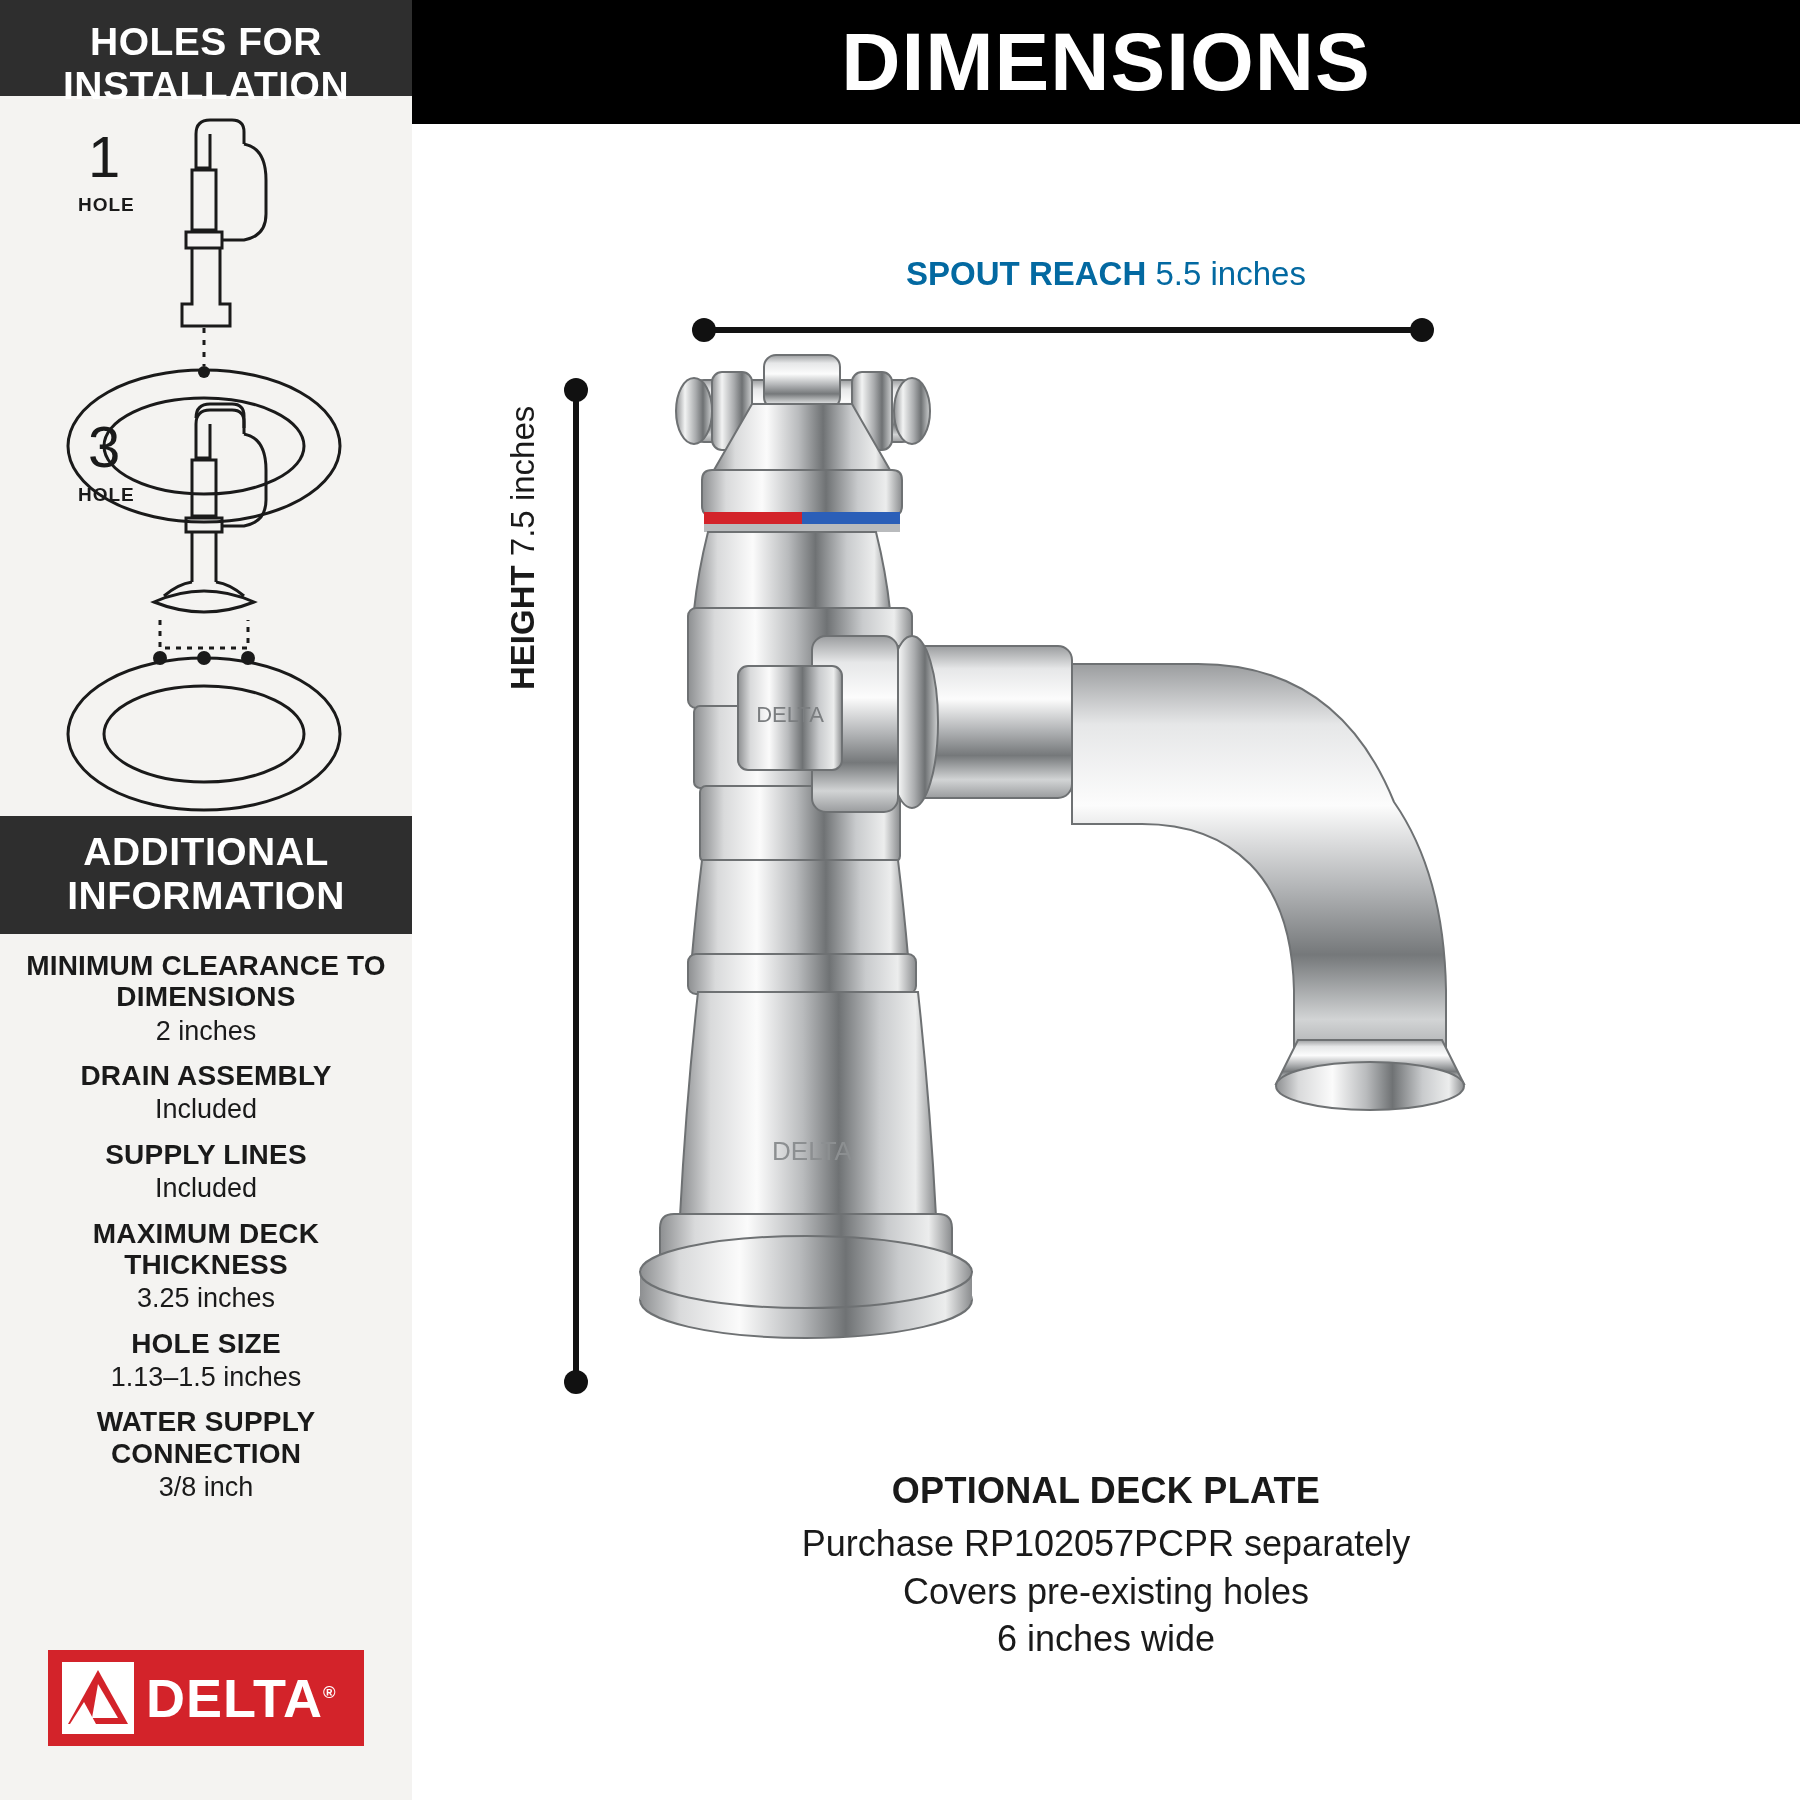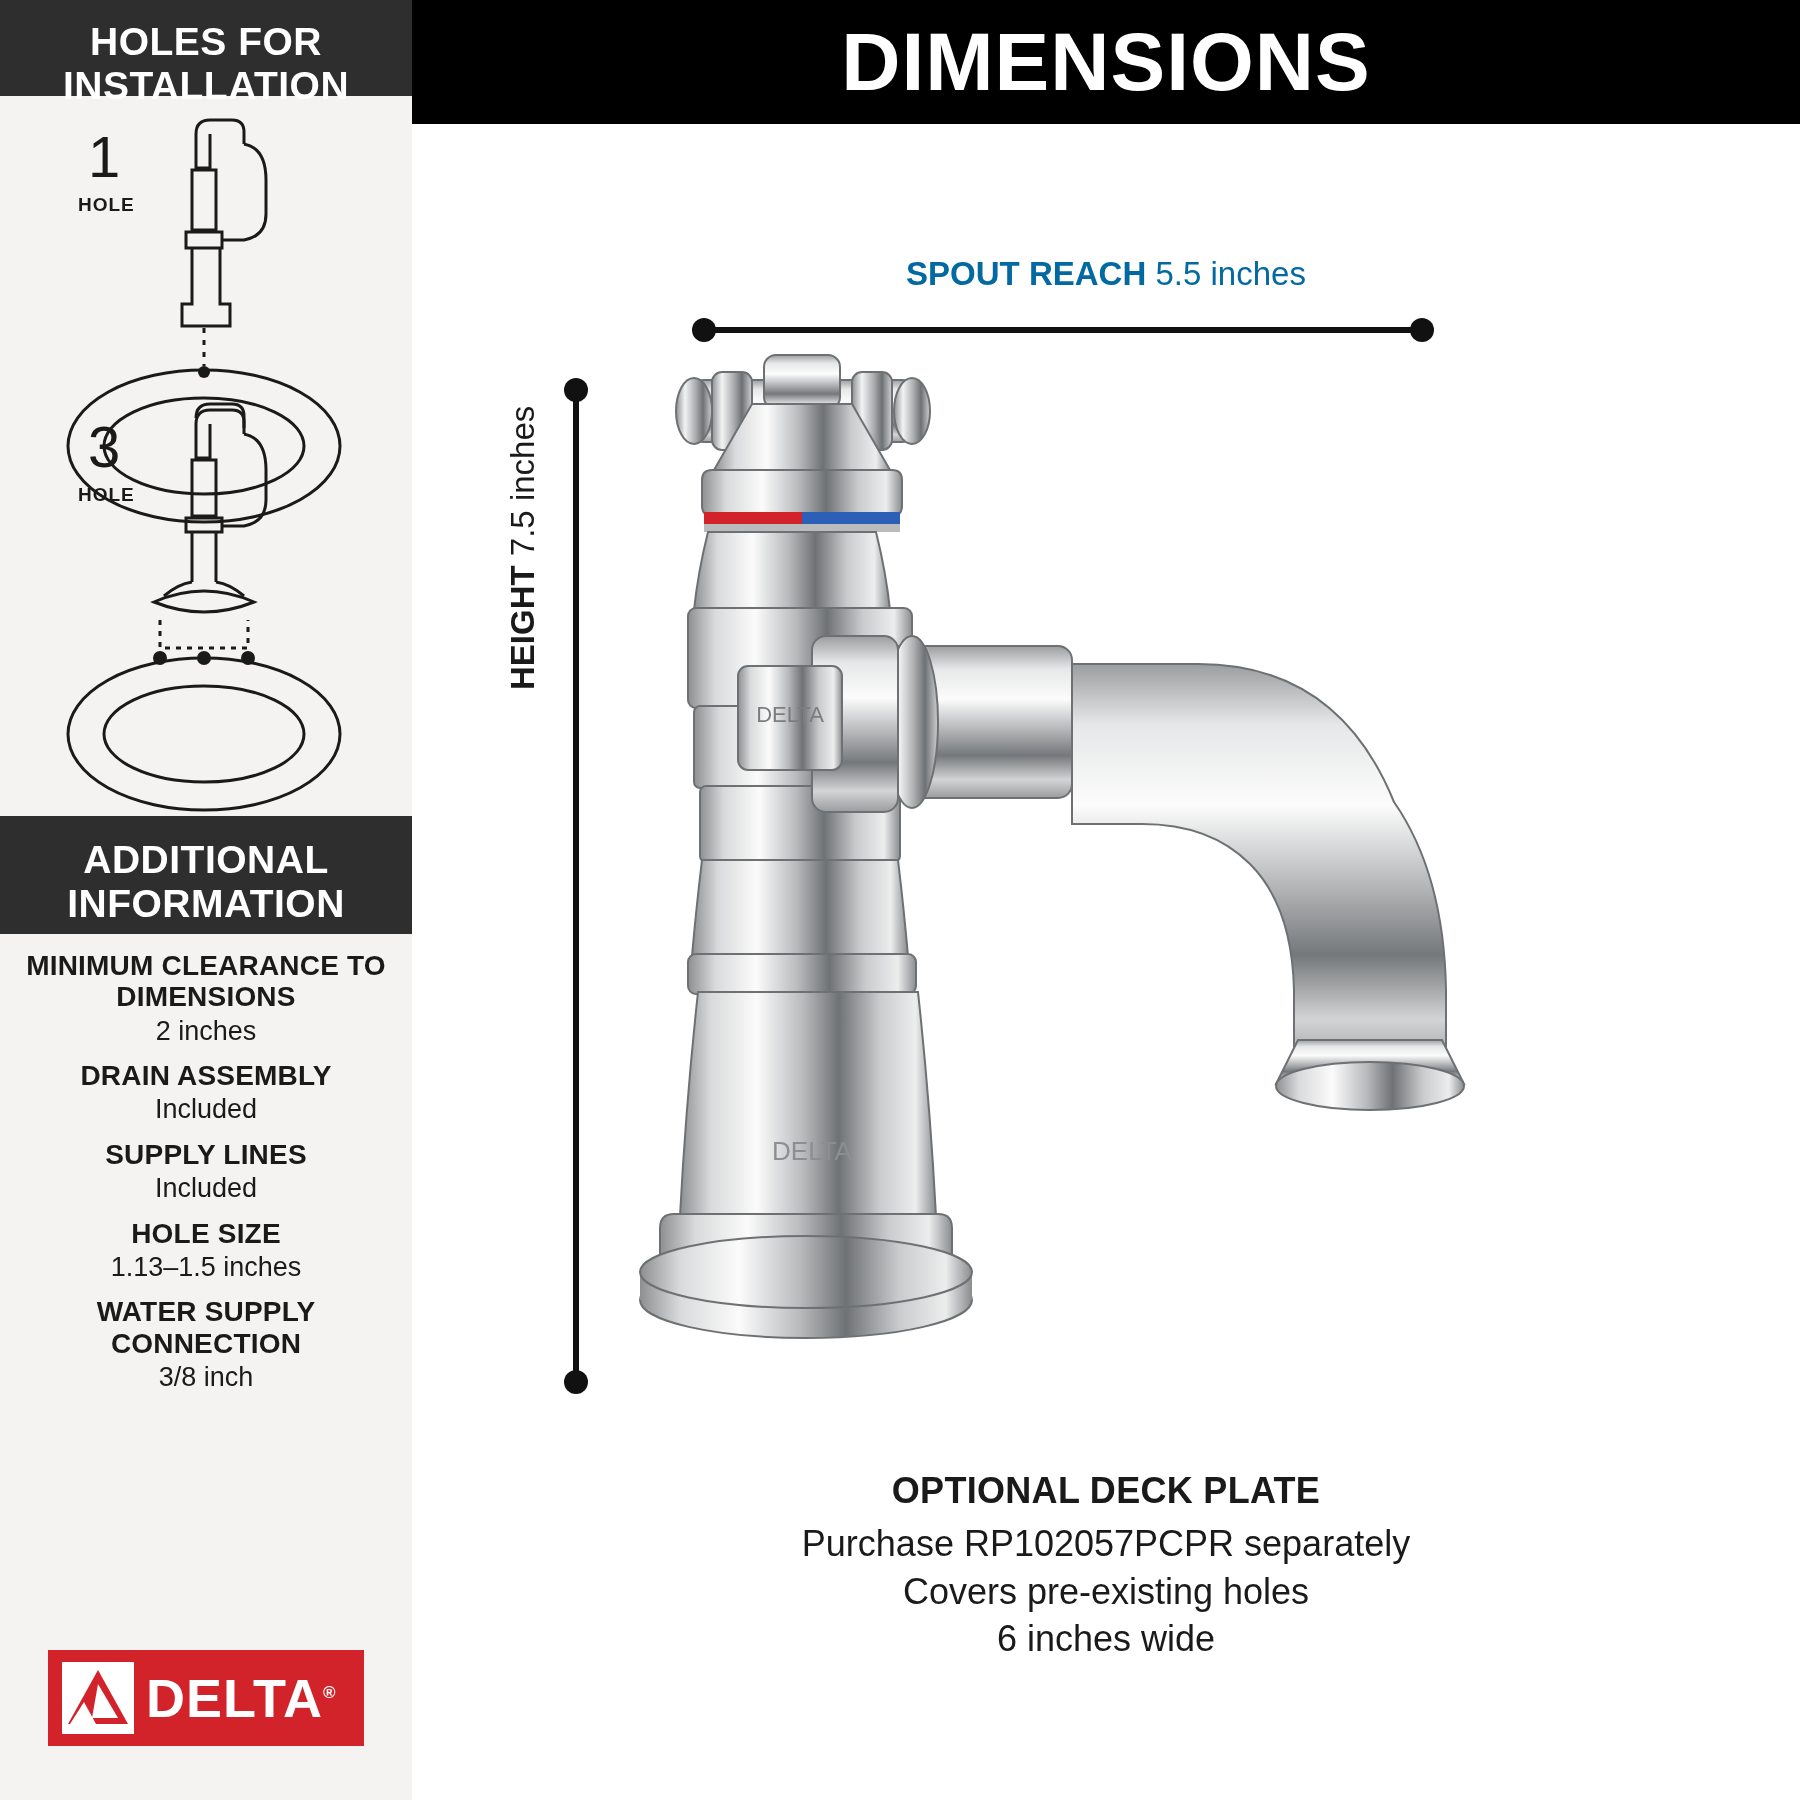--- a/index.html
+++ b/index.html
@@ -41,21 +41,21 @@
   .sidebar-header.holes {
     font-size: 39px;
     height: 96px;
     box-sizing: border-box;
     padding-top: 20px;
   }
   .sidebar-header.addl {
     font-size: 39px;
     height: 118px;
     box-sizing: border-box;
-    padding-top: 22px;
+    padding-top: 14px;
   }
   .holes-body {
     position: relative;
     height: 720px;
   }
   .hole-group {
     position: absolute;
     left: 0;
     width: 412px;
   }
@@ -292,20 +292,24 @@
         <div class="addl-term">MINIMUM CLEARANCE TO DIMENSIONS</div>
         <div class="addl-val">2 inches</div>
       </div>
       <div class="addl-item">
         <div class="addl-term">DRAIN ASSEMBLY</div>
         <div class="addl-val">Included</div>
       </div>
       <div class="addl-item">
         <div class="addl-term">SUPPLY LINES</div>
         <div class="addl-val">Included</div>
+      </div>
+      <div class="addl-item">
+        <div class="addl-term">MAXIMUM DECK THICKNESS</div>
+        <div class="addl-val">3.25 inches</div>
       </div>
       <div class="addl-item">
         <div class="addl-term">HOLE SIZE</div>
         <div class="addl-val">1.13–1.5 inches</div>
       </div>
       <div class="addl-item">
         <div class="addl-term">WATER SUPPLY CONNECTION</div>
         <div class="addl-val">3/8 inch</div>
       </div>
     </div>

